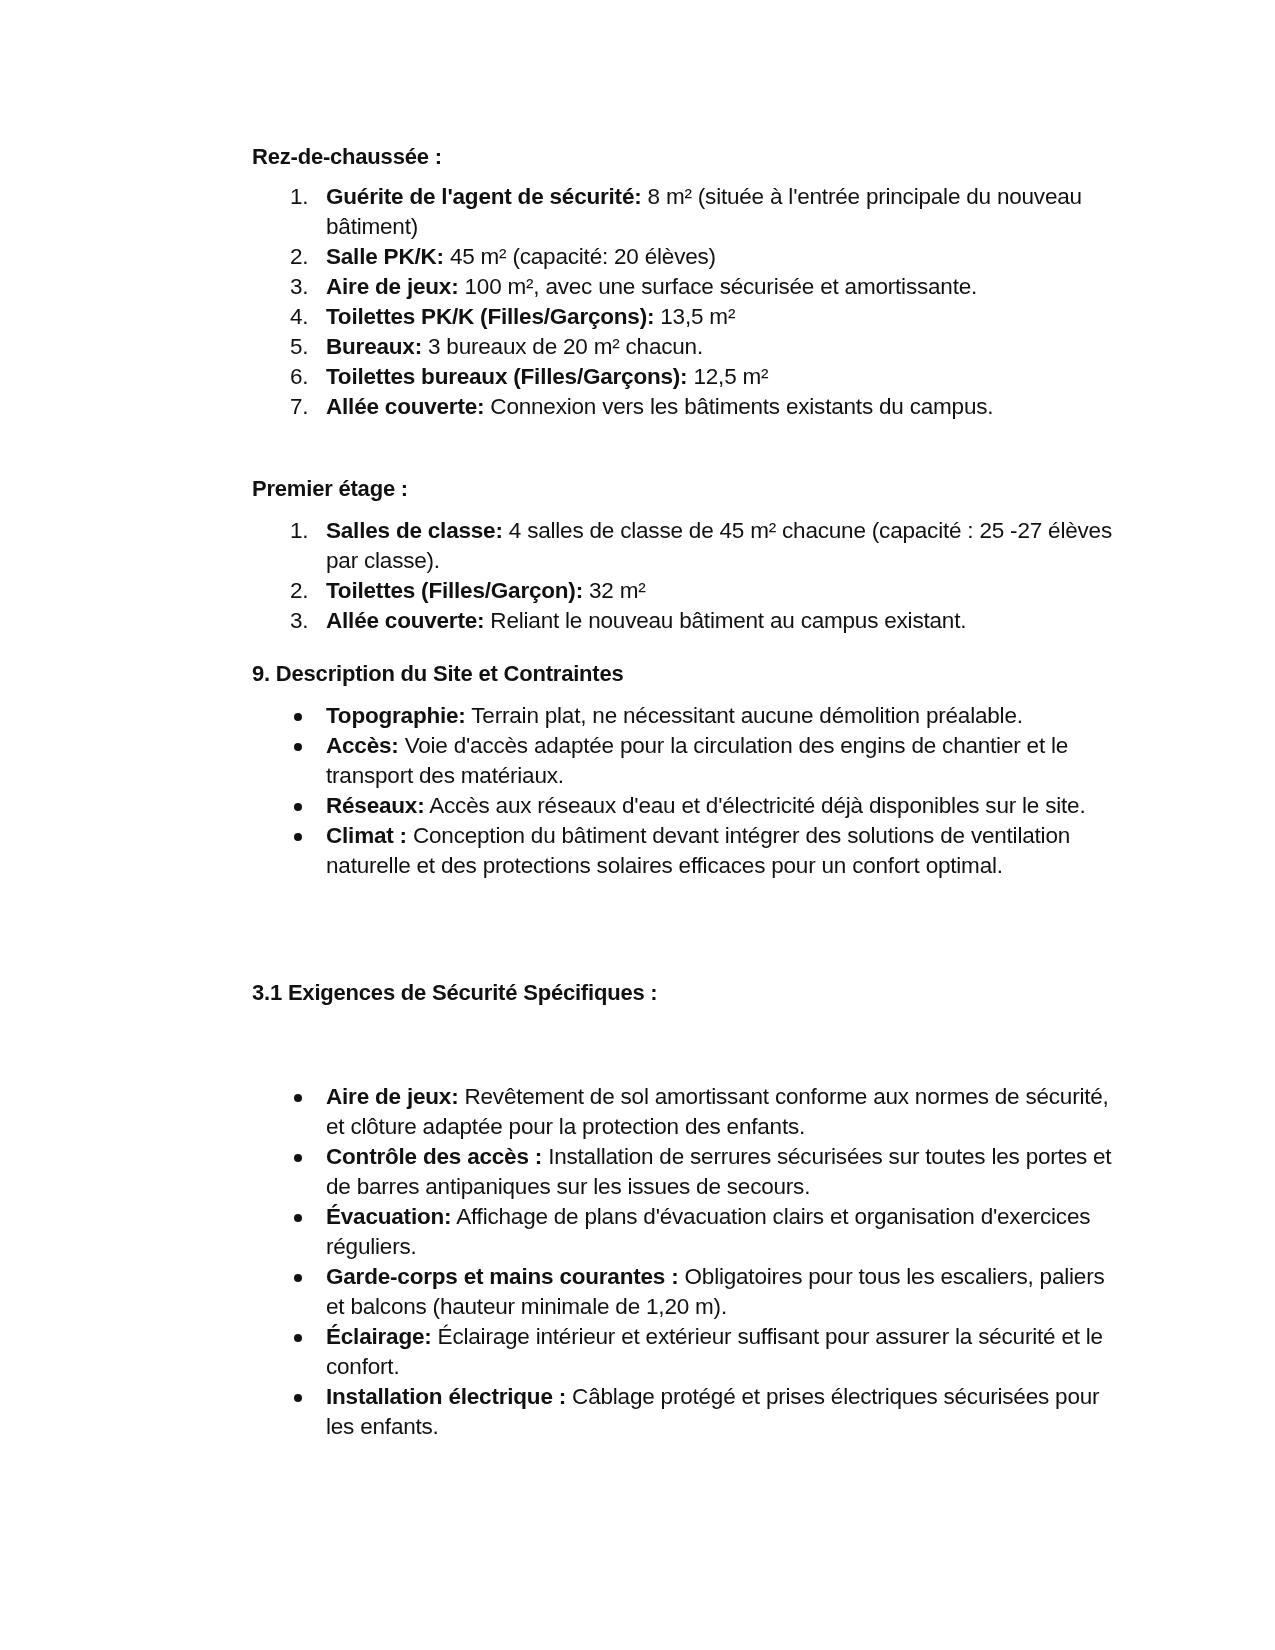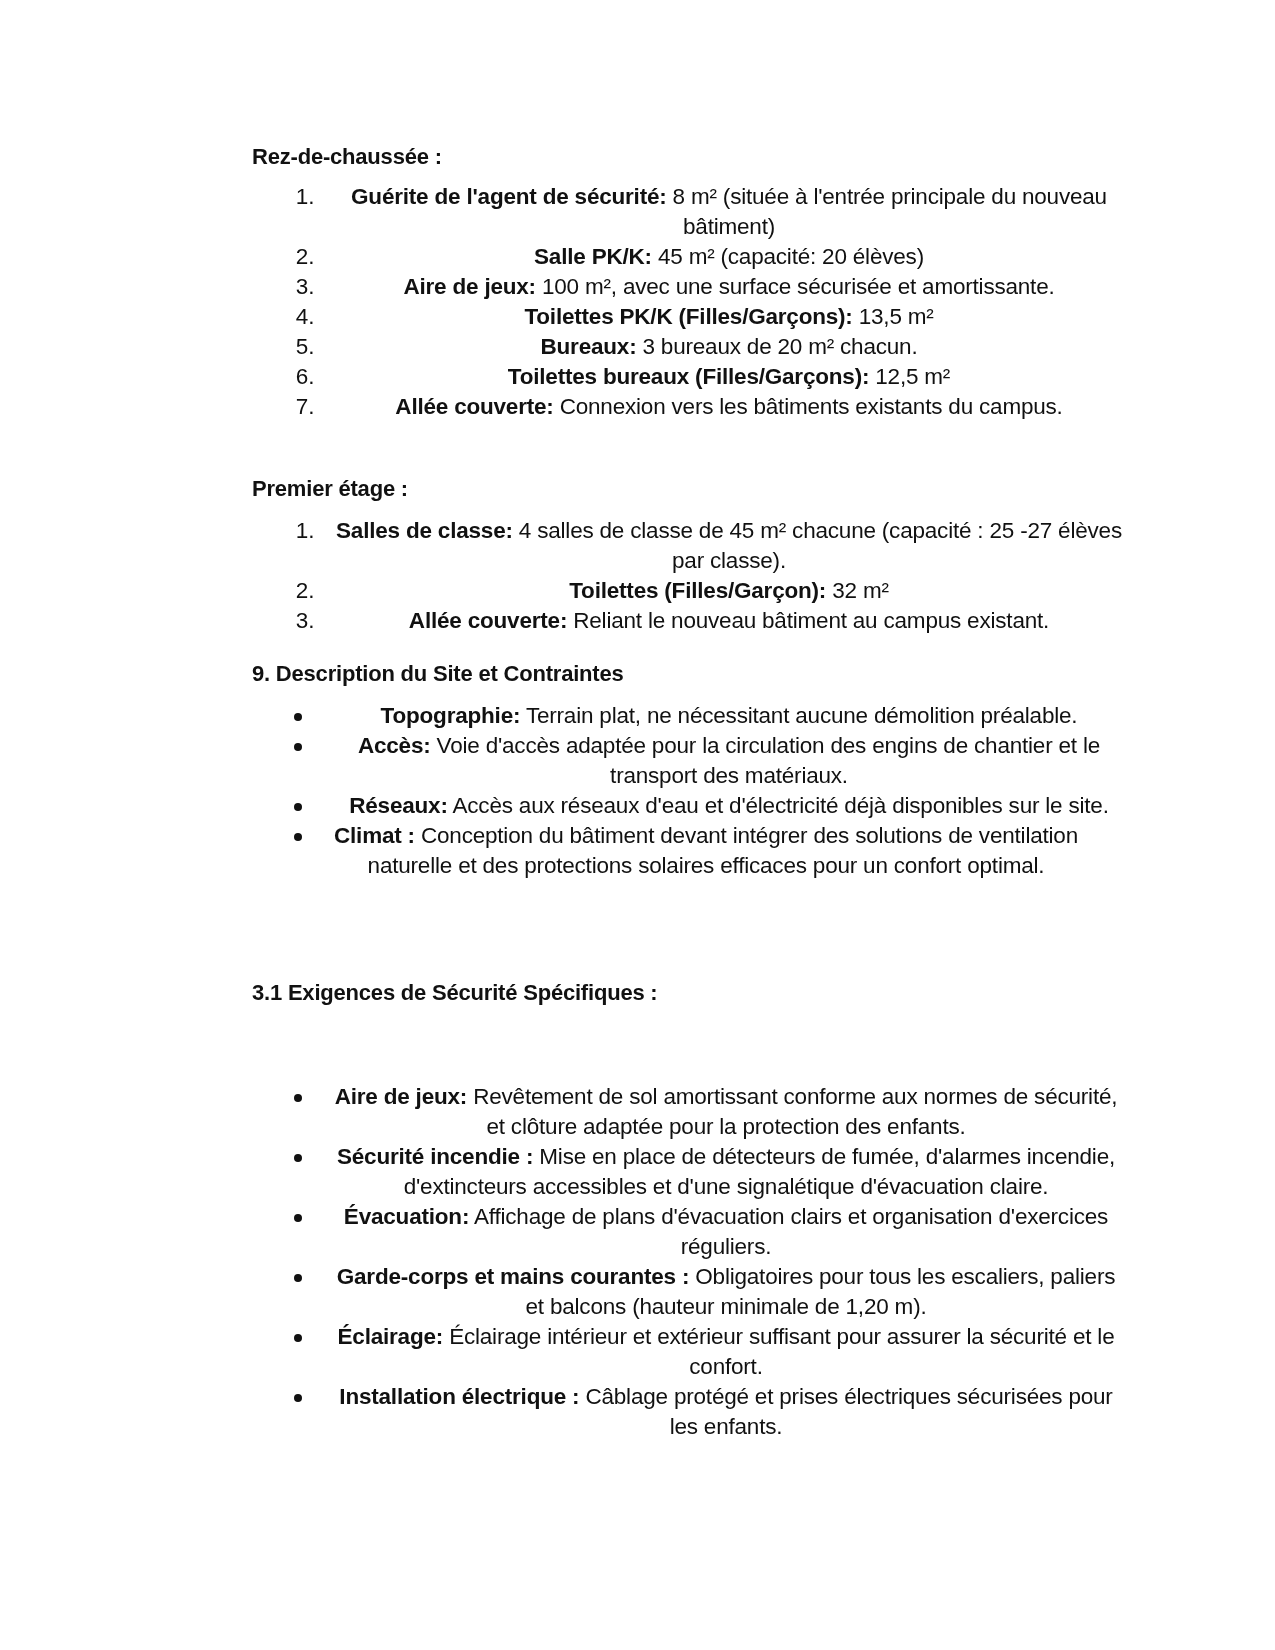--- a/index.html
+++ b/index.html
@@ -1,18 +1,18 @@
 <!DOCTYPE html>
 <html><head>
 <meta charset="utf-8">
 <style>
   html, body { margin: 0; padding: 0; background: #ffffff; }
   body { width: 1275px; height: 1650px; position: relative; overflow: hidden;
          font-family: "Liberation Sans", sans-serif; color: #111; font-size: 22.5px; }
-  .page { position: absolute; left: 0; top: 0; width: 1275px; height: 1650px; text-align: center; }
+  .page { position: absolute; left: 0; top: 0; width: 1275px; height: 1650px; }
   .heading { position: absolute; left: 252px; font-weight: bold; font-size: 22px; letter-spacing: -0.2px; }
   ol, ul { position: absolute; left: 252px; width: 880px; margin: 0; padding: 0; list-style: none; }
   li { position: relative; padding-left: 74px; line-height: 30px; letter-spacing: -0.2px; }
   .marker { position: absolute; left: 38px; top: 0; width: 30px; }
   .bullet { position: absolute; left: 42px; top: 12px; width: 8px; height: 8px; border-radius: 50%; background: #111; }
   .lbl { font-weight: bold; }
 </style>
 </head>
 <body>
 
@@ -40,20 +40,20 @@
   <ul style="top:701px;">
     <li style="width:806px;"><span class="bullet"></span><span class="lbl">Topographie:</span><span> Terrain plat, ne nécessitant aucune démolition préalable.</span></li>
     <li style="width:806px;"><span class="bullet"></span><span class="lbl">Accès:</span><span> Voie d'accès adaptée pour la circulation des engins de chantier et le transport des matériaux.</span></li>
     <li style="width:806px;"><span class="bullet"></span><span class="lbl">Réseaux:</span><span> Accès aux réseaux d'eau et d'électricité déjà disponibles sur le site.</span></li>
     <li style="width:760px;"><span class="bullet"></span><span class="lbl">Climat :</span><span> Conception du bâtiment devant intégrer des solutions de ventilation naturelle et des protections solaires efficaces pour un confort optimal.</span></li>
   </ul>
 
   <div class="heading" style="top:980px;">3.1 Exigences de Sécurité Spécifiques :</div>
   <ul style="top:1082px;">
     <li style="width:800px;"><span class="bullet"></span><span class="lbl">Aire de jeux:</span><span> Revêtement de sol amortissant conforme aux normes de sécurité, et clôture adaptée pour la protection des enfants.</span></li>
-    <li style="width:800px;"><span class="bullet"></span><span class="lbl">Sécurité incendie :</span><span> Mise en place de détecteurs de fumée, d'alarmes incendie, d'extincteurs accessibles et d'une signalétique d'évacuation claire.</span></li>
+    <li style="width:800px;"><span class="bullet"></span><span class="lbl">Contrôle des accès :</span><span> Installation de serrures sécurisées sur toutes les portes et de barres antipaniques sur les issues de secours.</span></li>
     <li style="width:800px;"><span class="bullet"></span><span class="lbl">Évacuation:</span><span> Affichage de plans d'évacuation clairs et organisation d'exercices réguliers.</span></li>
     <li style="width:800px;"><span class="bullet"></span><span class="lbl">Garde-corps et mains courantes :</span><span> Obligatoires pour tous les escaliers, paliers et balcons (hauteur minimale de 1,20 m).</span></li>
     <li style="width:800px;"><span class="bullet"></span><span class="lbl">Éclairage:</span><span> Éclairage intérieur et extérieur suffisant pour assurer la sécurité et le confort.</span></li>
     <li style="width:800px;"><span class="bullet"></span><span class="lbl">Installation électrique :</span><span> Câblage protégé et prises électriques sécurisées pour les enfants.</span></li>
   </ul>
 
 </div>
 
 </body></html>

